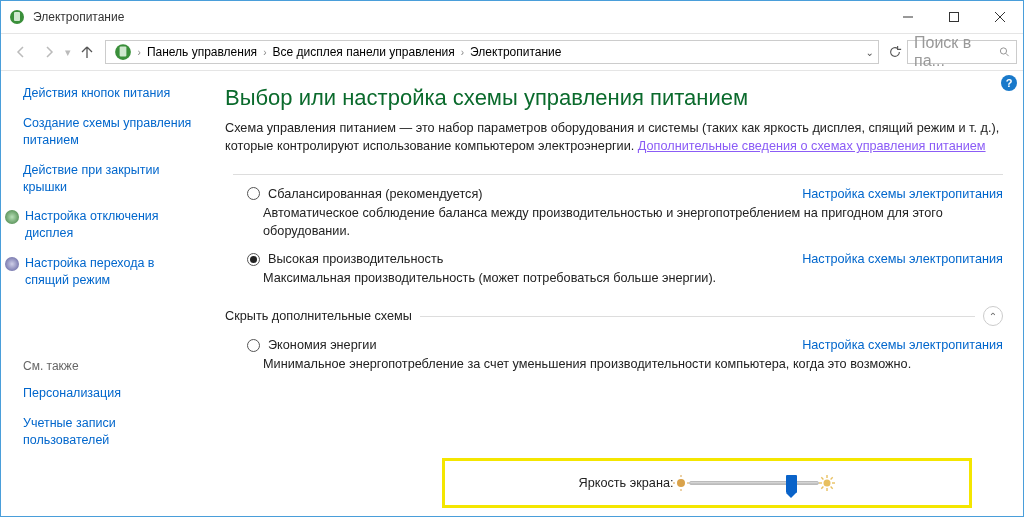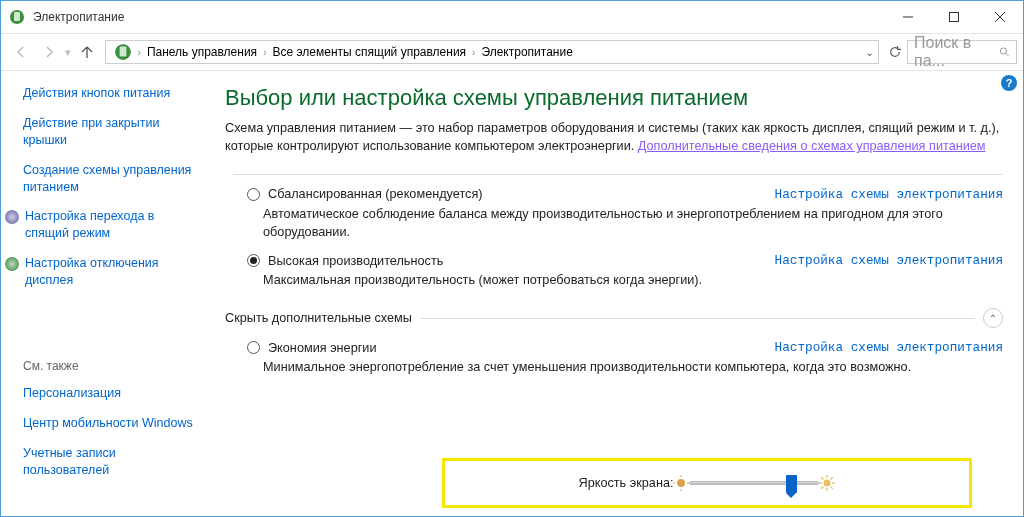--- a/index.html
+++ b/index.html
@@ -35,21 +35,21 @@
   .desc { line-height:1.45; margin-bottom:2px;}
   .desc a {color:#0066cc; text-decoration:underline;}
   .section-hdr { margin-top:18px; display:flex; align-items:center; font-size:12.7px;}
   .section-hdr .line { flex:1; height:1px; background:#ddd; margin-left:8px;}
   .expander { width:20px; height:20px; border:1px solid #ccc; border-radius:50%; margin-left:8px; display:flex; align-items:center; justify-content:center; color:#666; font-size:10px;}
   .plan { margin:12px 0 2px 14px; }
   .plan-row { display:flex; align-items:center;padding-left:8px; }
   .radio { width:13px; height:13px; border:1px solid #555; border-radius:50%; margin-right:8px; display:inline-flex; align-items:center; justify-content:center;}
   .radio.checked::after { content:""; width:7px; height:7px; background:#222; border-radius:50%;}
   .plan-name {}
-  .plan-link { margin-left:auto; color:#0066cc; cursor:pointer;font-family:Liberation Mono, monospace;}
+  .plan-link { margin-left:auto; color:#0066cc; cursor:pointer;}
   .plan-desc { margin:4px 0 10px 24px; line-height:1.4; color:#222;}
   .brightness-box { position:absolute; bottom:8px; left:235px; width:530px; height:50px; border:3px solid #f4e600; display:flex; align-items:center; justify-content:center; gap:0; font-size:12.7px;}
   .brightness-box .label {}
   .sun-dim, .sun-bright { width:16px; height:16px; }
   .slider-track { width:130px; height:4px; background:linear-gradient(#ddd,#bbb); position:relative; border-radius:2px; border:1px solid #bbb;}
   .slider-thumb { position:absolute; top:-7px; left:96px; width:11px; height:18px; background:#0a63c9; border-radius:1px;}
   .slider-thumb::after{content:"";position:absolute;bottom:-5px;left:0;width:0;height:0;border-left:5.5px solid transparent;border-right:5.5px solid transparent;border-top:5px solid #0a63c9;}
   a.textlink{color:#8b5cf6;}
 </style>
 </head>
@@ -100,21 +100,21 @@
     </div>
 
   <div class="breadcrumb">
     <svg class="bcicon" viewBox="0 0 16 16">
         <circle cx="8" cy="8" r="7" fill="#3a8f3a"></circle>
         <rect x="5" y="3" width="6" height="9" rx="1" fill="#cfe8cf"></rect>
       </svg>
     <span class="bc-sep">›</span>
     <span class="bc-item">Панель управления</span>
     <span class="bc-sep">›</span>
-    <span class="bc-item">Все элементы спящий управления</span>
+    <span class="bc-item">Все дисплея панели управления</span>
     <span class="bc-sep">›</span>
     <span class="bc-item">Электропитание</span>
     <div class="bc-tail">
       <span style="font-size:10px;">⌄</span>
     </div>
   </div>
   <div class="refresh">
       <svg width="14" height="14" viewBox="0 0 16 16">
         <path d="M13 8a5 5 0 1 1-2-4" fill="none" stroke="#555" stroke-width="1.3"></path>
         <path d="M11 1 L11 5 L15 5" fill="none" stroke="#555" stroke-width="1.3"></path>
@@ -125,34 +125,33 @@
     <svg width="12" height="12" viewBox="0 0 16 16">
         <circle cx="6.5" cy="6.5" r="4.5" fill="none" stroke="#888" stroke-width="1.3"></circle>
         <line x1="10" y1="10" x2="14" y2="14" stroke="#888" stroke-width="1.3"></line>
       </svg>
   </div>
 </div>
 
 <div class="content">
   <div class="sidebar">
     <div class="link">Действия кнопок питания</div>
+    <div class="link">Создание схемы управления питанием</div>
     <div class="link">Действие при закрытии крышки</div>
-    <div class="link">Создание схемы управления питанием</div>
+    <div class="link withicon">
+      <span class="sicon" style="background:radial-gradient(circle,#b8dfb8,#3a7a3a);"></span>
+      <span>Настройка отключения дисплея</span>
+    </div>
     <div class="link withicon">
       <span class="sicon" style="background:radial-gradient(circle,#cfcfe8,#5a5a9a);"></span>
       <span>Настройка перехода в спящий режим</span>
     </div>
-    <div class="link withicon">
-      <span class="sicon" style="background:radial-gradient(circle,#b8dfb8,#3a7a3a);"></span>
-      <span>Настройка отключения дисплея</span>
-    </div>
 
     <div class="seealso-hdr">См. также</div>
     <div class="link">Персонализация</div>
-    <div class="link">Центр мобильности Windows</div>
     <div class="link">Учетные записи пользователей</div>
   </div>
 
   <div class="main">
     <div class="help-badge">?</div>
     <h1 class="page-title">Выбор или настройка схемы управления питанием</h1>
     <div class="desc">
       <span>Схема управления питанием — это набор параметров оборудования и системы (таких как яркость дисплея, спящий режим и т. д.), которые контролируют использование компьютером электроэнергии.</span>
       <a class="textlink">Дополнительные сведения о схемах управления питанием</a>
     </div>
@@ -169,21 +168,21 @@
       </div>
       <div class="plan-desc">Автоматическое соблюдение баланса между производительностью и энергопотреблением на пригодном для этого оборудовании.</div>
     </div>
 
     <div class="plan">
       <div class="plan-row">
         <span class="radio checked"></span>
         <span class="plan-name">Высокая производительность</span>
         <span class="plan-link">Настройка схемы электропитания</span>
       </div>
-      <div class="plan-desc">Максимальная производительность (может потребоваться когда энергии).</div>
+      <div class="plan-desc">Максимальная производительность (может потребоваться больше энергии).</div>
     </div>
 
     <div class="section-hdr">
       <span>Скрыть дополнительные схемы</span>
         <span class="line"></span>
       <span class="expander">⌃</span>
     </div>
 
     <div class="plan">
       <div class="plan-row">

